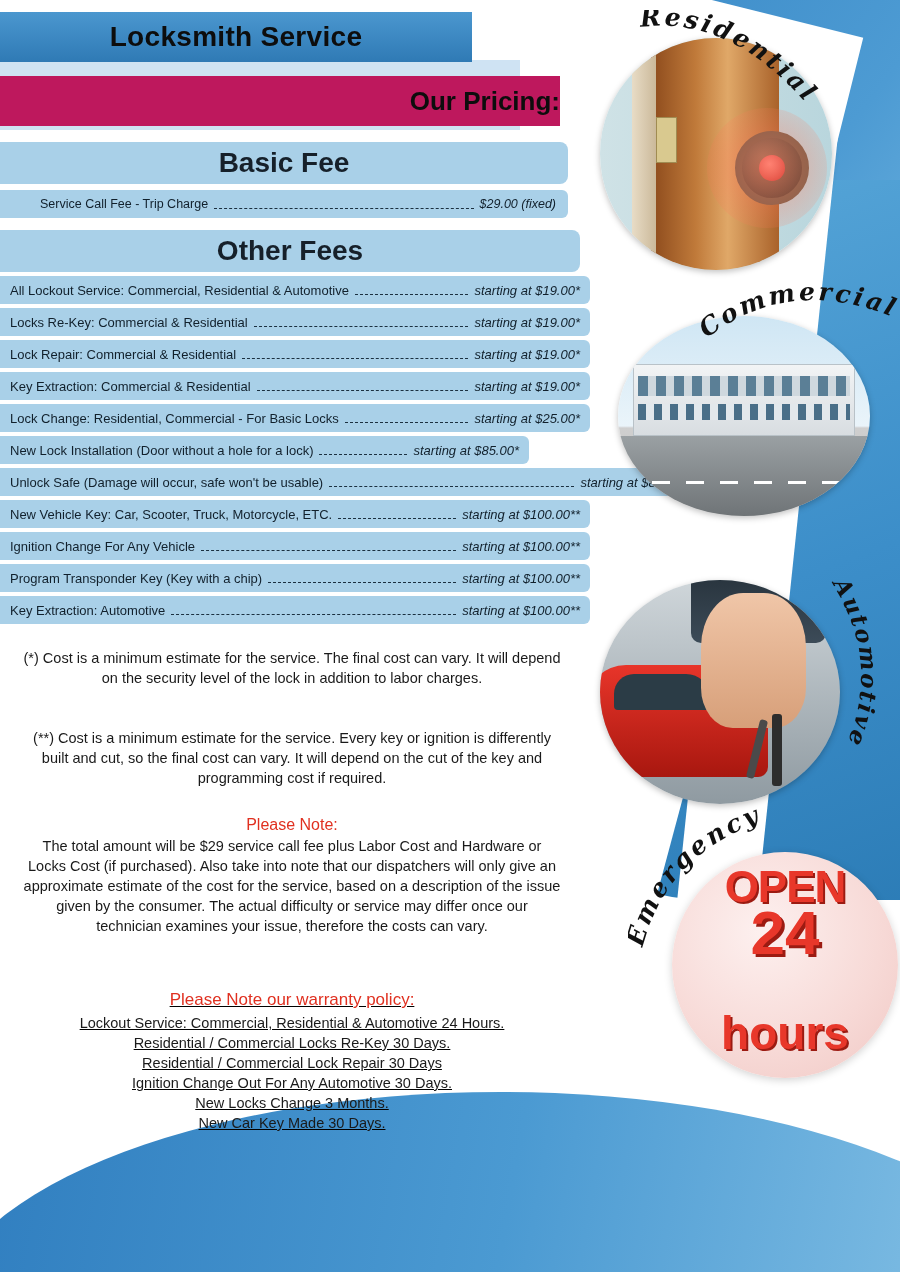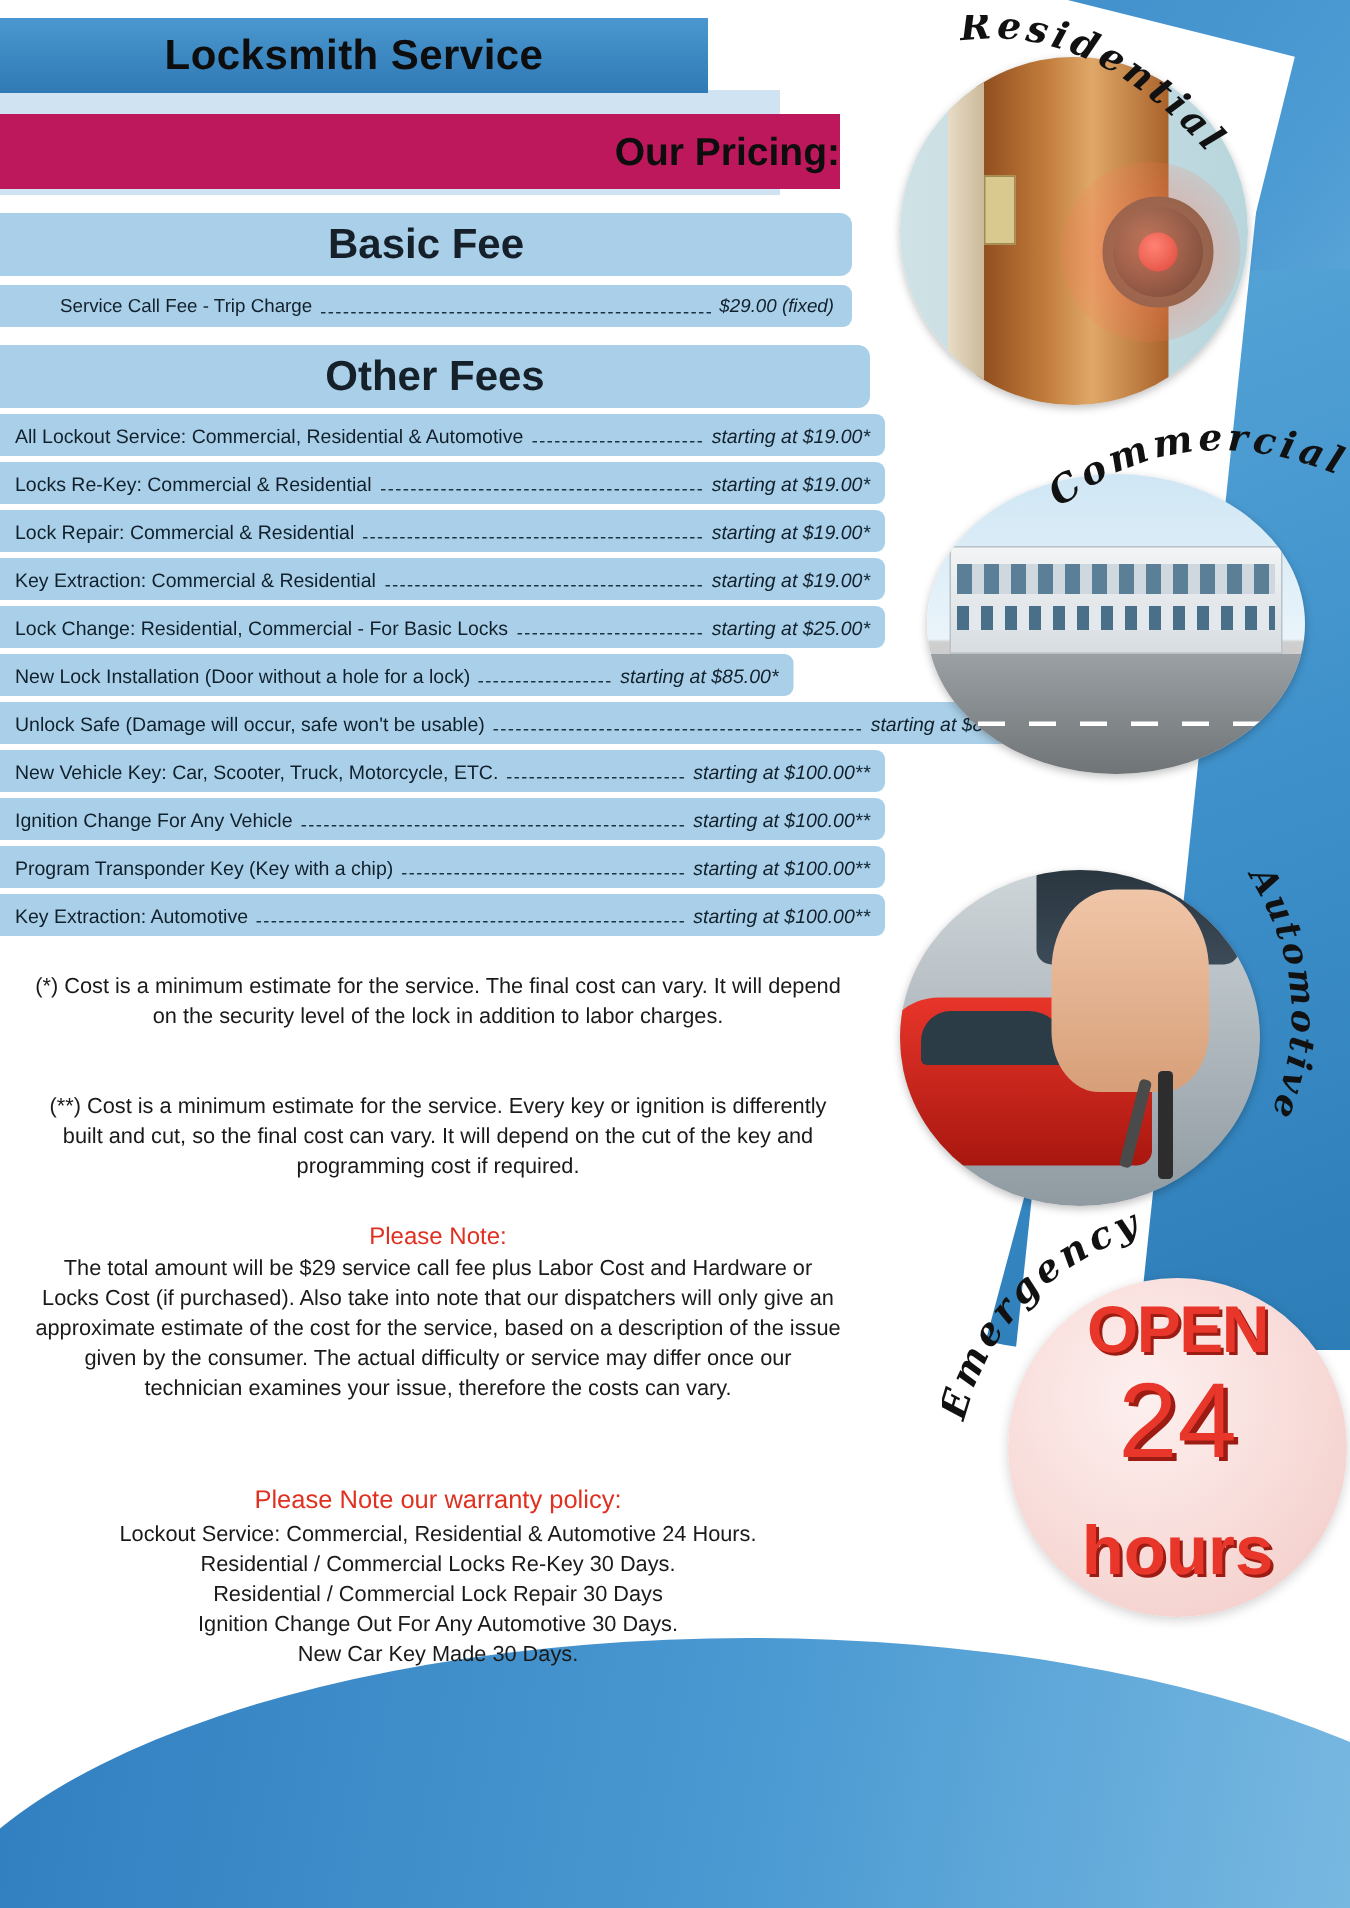--- a/index.html
+++ b/index.html
@@ -152,21 +152,21 @@
   #note-dstar { top: 728px; }
 
   .note-title {
     color: #e03020;
     font-size: 16px;
     margin-bottom: 2px;
   }
   #please-note { position: absolute; left: 22px; top: 816px; width: 540px; text-align: center; }
   #please-note .body { font-size: 14.5px; color: #1a1a1a; line-height: 20px; }
 
-  #warranty { position: absolute; left: 14px; top: 990px; width: 556px; text-align: center; }
+  #warranty { position: absolute; left: 14px; top: 990px; width: 556px; text-align: center; text-decoration: underline; }
   #warranty .note-title { font-size: 17px; margin-bottom: 3px; }
   #warranty .line { font-size: 14.5px; color: #1a1a1a; line-height: 20px; }
 
   
   .photo-circle {
     position: absolute;
     border-radius: 50%;
     overflow: hidden;
     box-shadow: 0 2px 6px rgba(0,0,0,0.25);
   }
@@ -236,22 +236,22 @@
     box-shadow: 0 2px 8px rgba(0,0,0,0.18);
   }
   #badge-open24 .open-txt {
     position: absolute; left: 50%; top: 10px; transform: translateX(-50%);
     font-size: 44px; font-weight: bold; color: #e8372a;
     font-family: "Liberation Sans", sans-serif;
     text-shadow: 2px 2px 0 #9c1b12;
     letter-spacing: -1px;
   }
   #badge-open24 .num-txt {
-    position: absolute; left: 50%; top: 48px; transform: translateX(-50%);
-    font-size: 71px; font-weight: normal; color: #e8372a;
+    position: absolute; left: 50%; top: 33px; transform: translateX(-50%);
+    font-size: 62px; font-weight: bold; color: #e8372a;
     line-height: 96px;
     text-shadow: 3px 3px 0 #9c1b12;
   }
   #badge-open24 .hours-txt {
     position: absolute; left: 50%; bottom: 18px; transform: translateX(-50%);
     font-size: 46px; font-weight: bold; color: #e8372a;
     text-shadow: 2px 2px 0 #9c1b12;
   }
 
 </style>
@@ -356,20 +356,21 @@
   <div class="body">The total amount will be $29 service call fee plus Labor Cost and Hardware or Locks Cost (if purchased). Also take into note that our dispatchers will only give an approximate estimate of the cost for the service, based on a description of the issue given by the consumer. The actual difficulty or service may differ once our technician examines your issue, therefore the costs can vary.</div>
 </div>
 
 <div id="warranty">
   <div class="note-title">Please Note our warranty policy:</div>
   <div id="warranty-lines">
       <div class="line">Lockout Service: Commercial, Residential &amp; Automotive 24 Hours.</div>
       <div class="line">Residential / Commercial Locks Re-Key 30 Days.</div>
       <div class="line">Residential / Commercial Lock Repair 30 Days</div>
       <div class="line">Ignition Change Out For Any Automotive 30 Days.</div>
+      <div class="line">New Locks Change 3 Months.</div>
       <div class="line">New Car Key Made 30 Days.</div>
     </div>
 </div>
 
 <div class="photo-circle" id="photo-residential">
   <div class="res-wall"></div>
   <div class="res-door"></div>
   <div class="res-jamb"></div>
   <div class="res-plate"></div>
   <div class="res-knob"></div>

